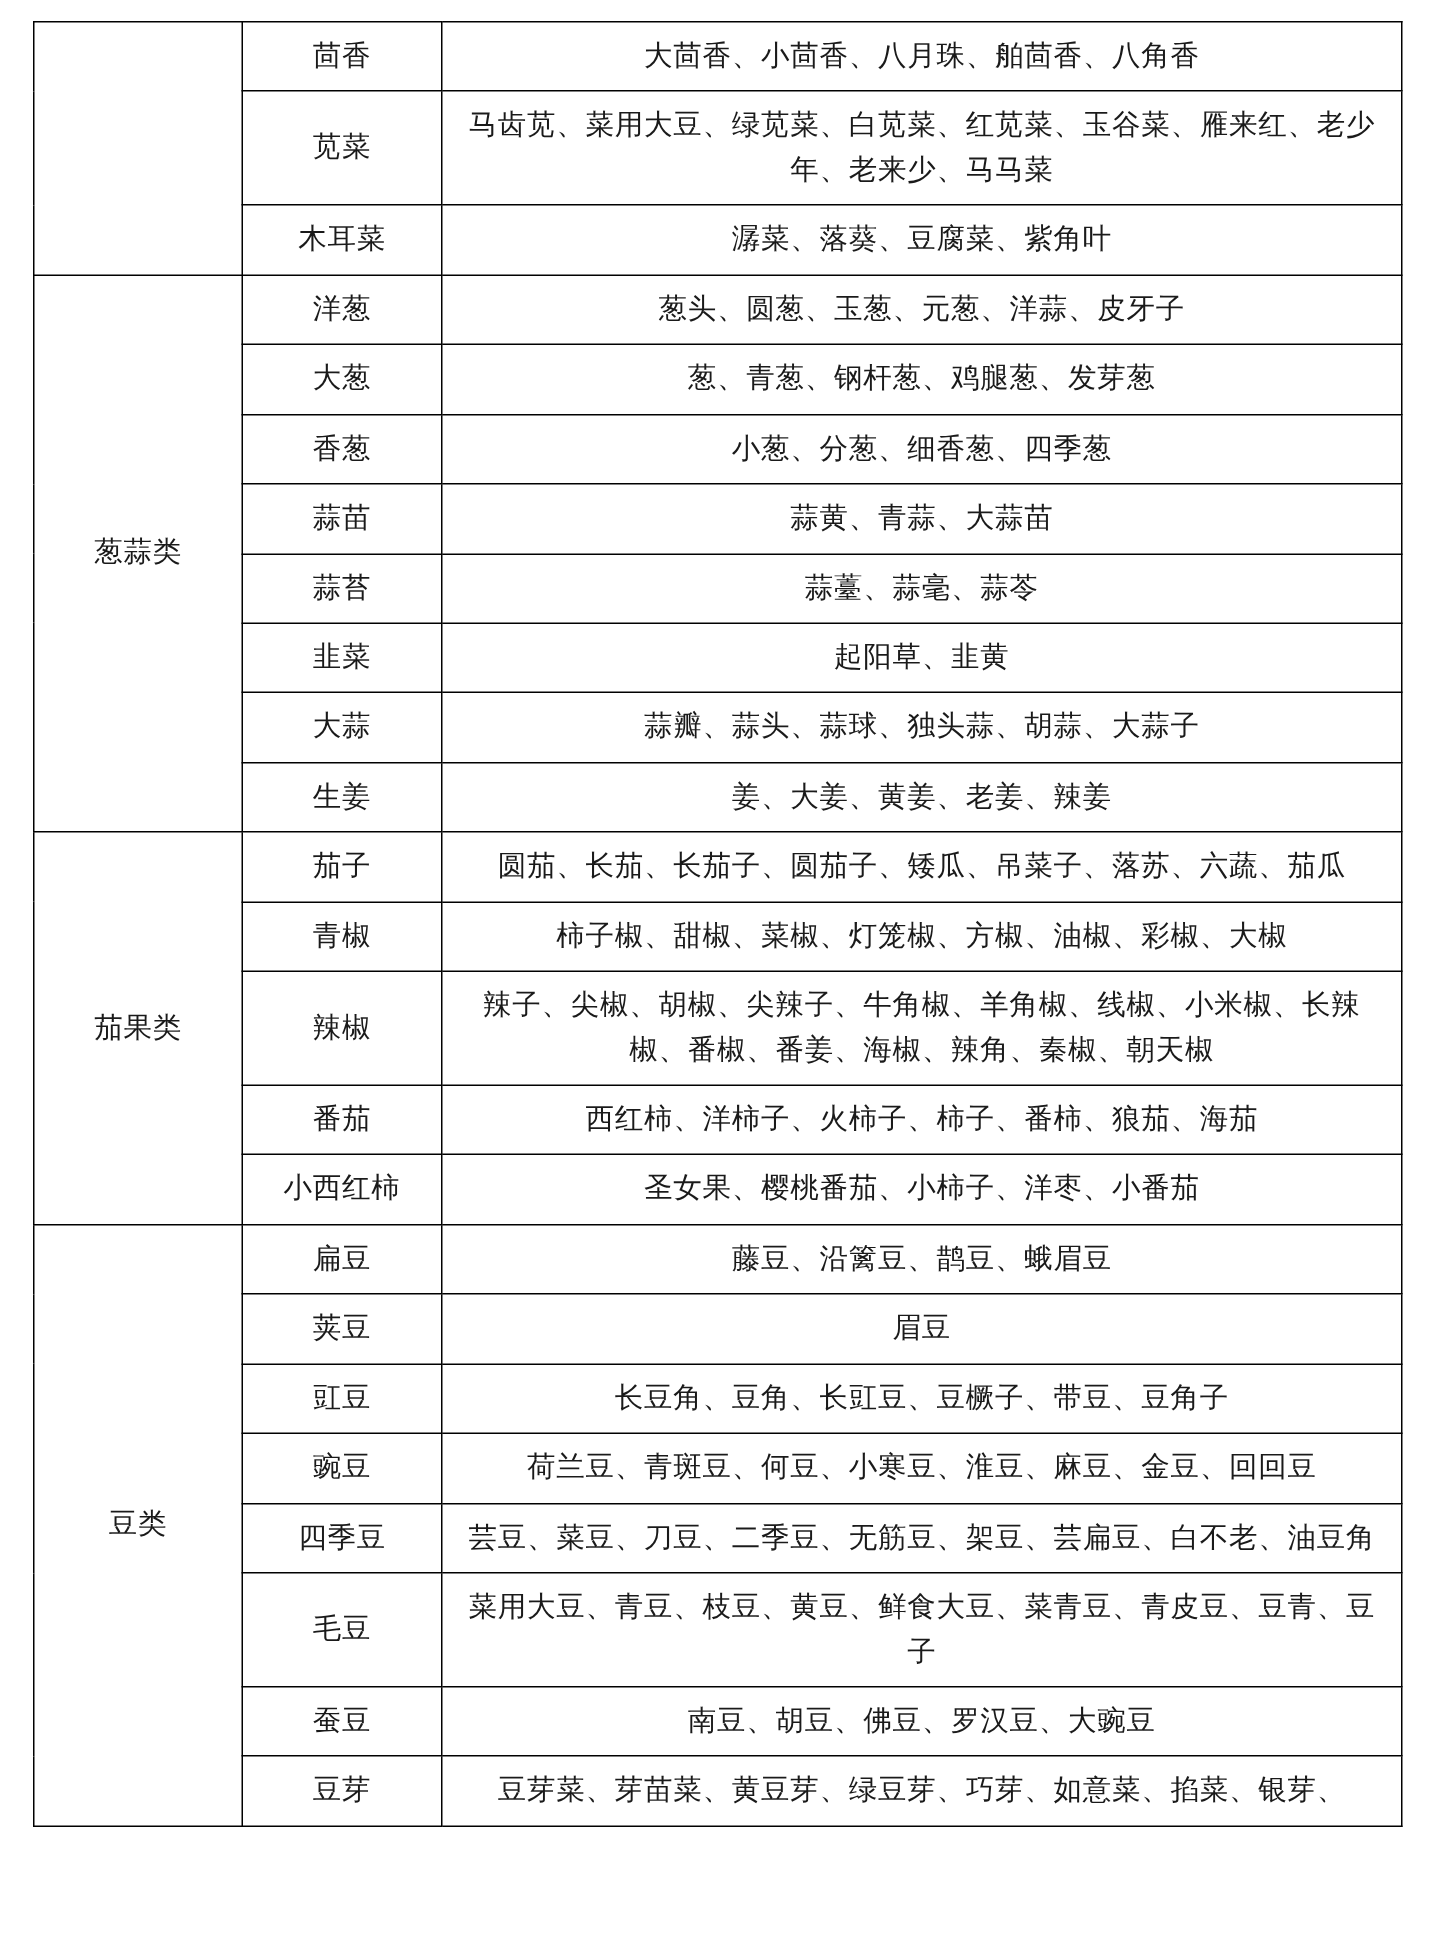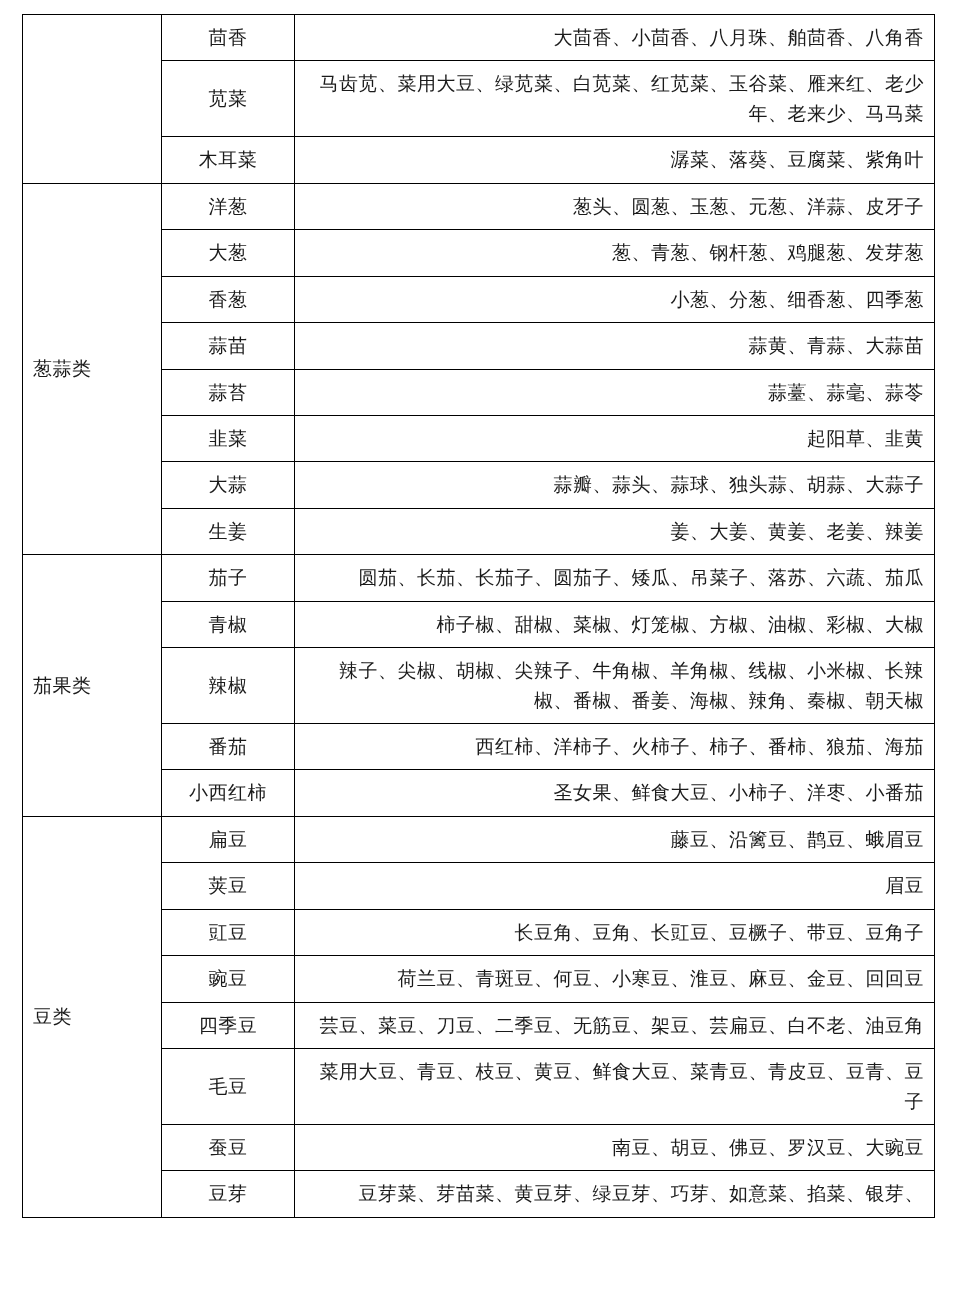--- a/index.html
+++ b/index.html
@@ -27,30 +27,30 @@
   table.veg-table td {
     border: 1px solid #000000;
     padding: 8px 10px;
     font-size: 19px;
     line-height: 1.55;
     vertical-align: middle;
     letter-spacing: 0.5px;
   }
   td.cat-cell {
     width: 118px;
-    text-align: left;
+    text-align: center;
     font-size: 19.5px;
   }
   td.sub-cell {
     width: 112px;
     text-align: center;
     font-size: 19.5px;
   }
   td.items-cell {
-    text-align: right;
+    text-align: center;
   }
   .cat-inner, .sub-inner, .items-inner {
     display: block;
   }
 </style>
 </head>
 <body>
 
 <div id="sheet">
   <table class="veg-table">
@@ -185,21 +185,21 @@
           </td>
         <td class="items-cell">
             <span class="items-inner">西红柿、洋柿子、火柿子、柿子、番柿、狼茄、海茄</span>
           </td>
       </tr>
       <tr>
         <td class="sub-cell">
             <span class="sub-inner">小西红柿</span>
           </td>
         <td class="items-cell">
-            <span class="items-inner">圣女果、鲜食大豆、小柿子、洋枣、小番茄</span>
+            <span class="items-inner">圣女果、樱桃番茄、小柿子、洋枣、小番茄</span>
           </td>
       </tr>
 
       <tr>
         <td class="cat-cell" rowspan="8">
             <span class="cat-inner">豆类</span>
           </td>
         <td class="sub-cell">
             <span class="sub-inner">扁豆</span>
           </td>

